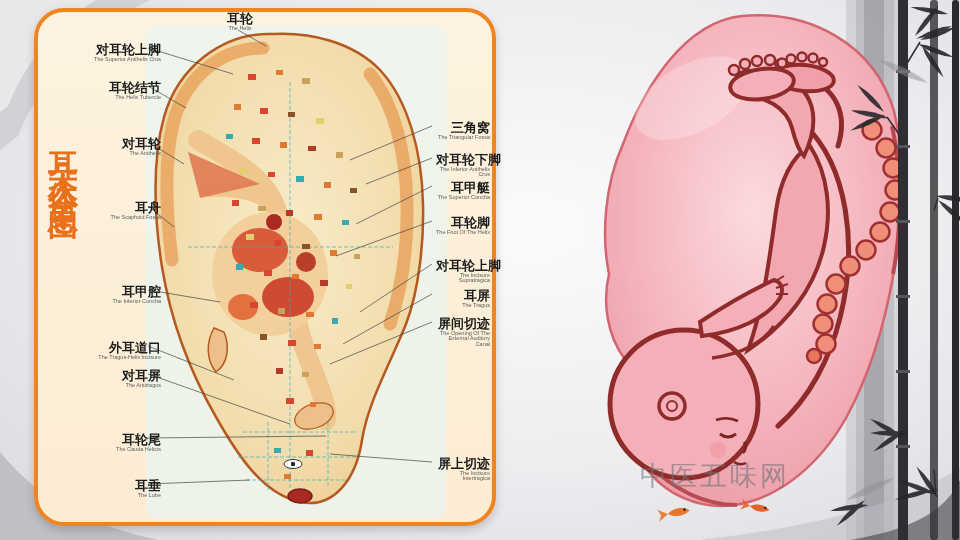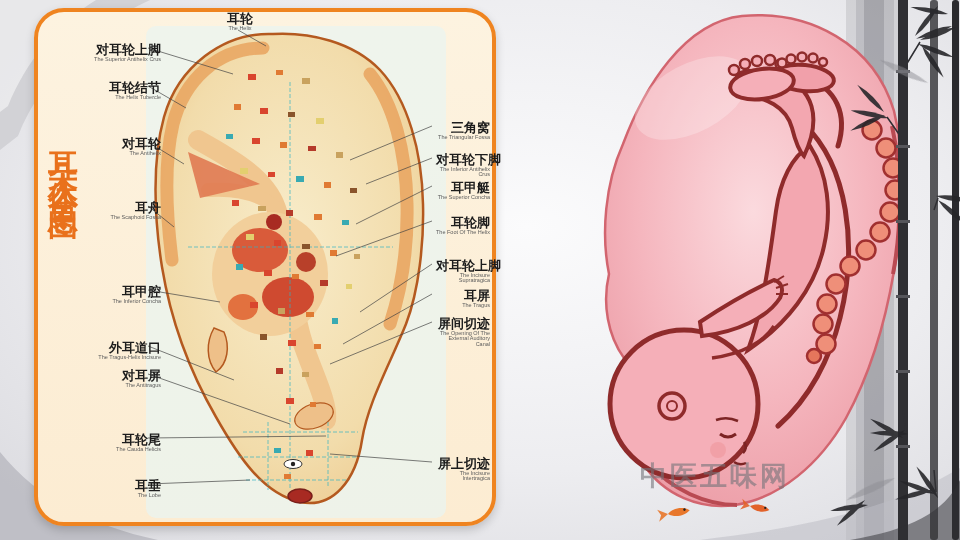--- a/index.html
+++ b/index.html
@@ -20,21 +20,21 @@
   .lbl{position:absolute;line-height:1.05;}
   .lbl .cn{display:block;font-size:13px;font-weight:bold;color:#1c1c1c;white-space:nowrap;}
   .lbl .en{display:block;font-size:5.5px;color:#5c5c5c;}
   .lbl-left{width:102px;left:21px;text-align:right;}
   .lbl-right{width:54px;left:398px;text-align:right;}
   .lbl-top{width:100px;left:152px;top:0;text-align:center;}
 
   
   .fetus-svg{position:absolute;left:552px;top:6px;z-index:1;}
   .watermark{position:absolute;left:640px;top:458px;font-size:27px;color:#74747a;opacity:.6;
-         letter-spacing:3px;z-index:2;font-weight:bold;}
+         letter-spacing:3px;z-index:2;font-weight:normal;}
   .fg-svg{position:absolute;inset:0;z-index:3;}
 </style>
 </head>
 <body>
 
 <div class="slide">
 
   <svg class="layer" width="960" height="540" viewBox="0 0 960 540">
     <g>
       <path d="M0,0 L150,0 C92,26 42,76 18,136 L0,150 Z" fill="#c7c7cc" opacity="0.65"></path>

